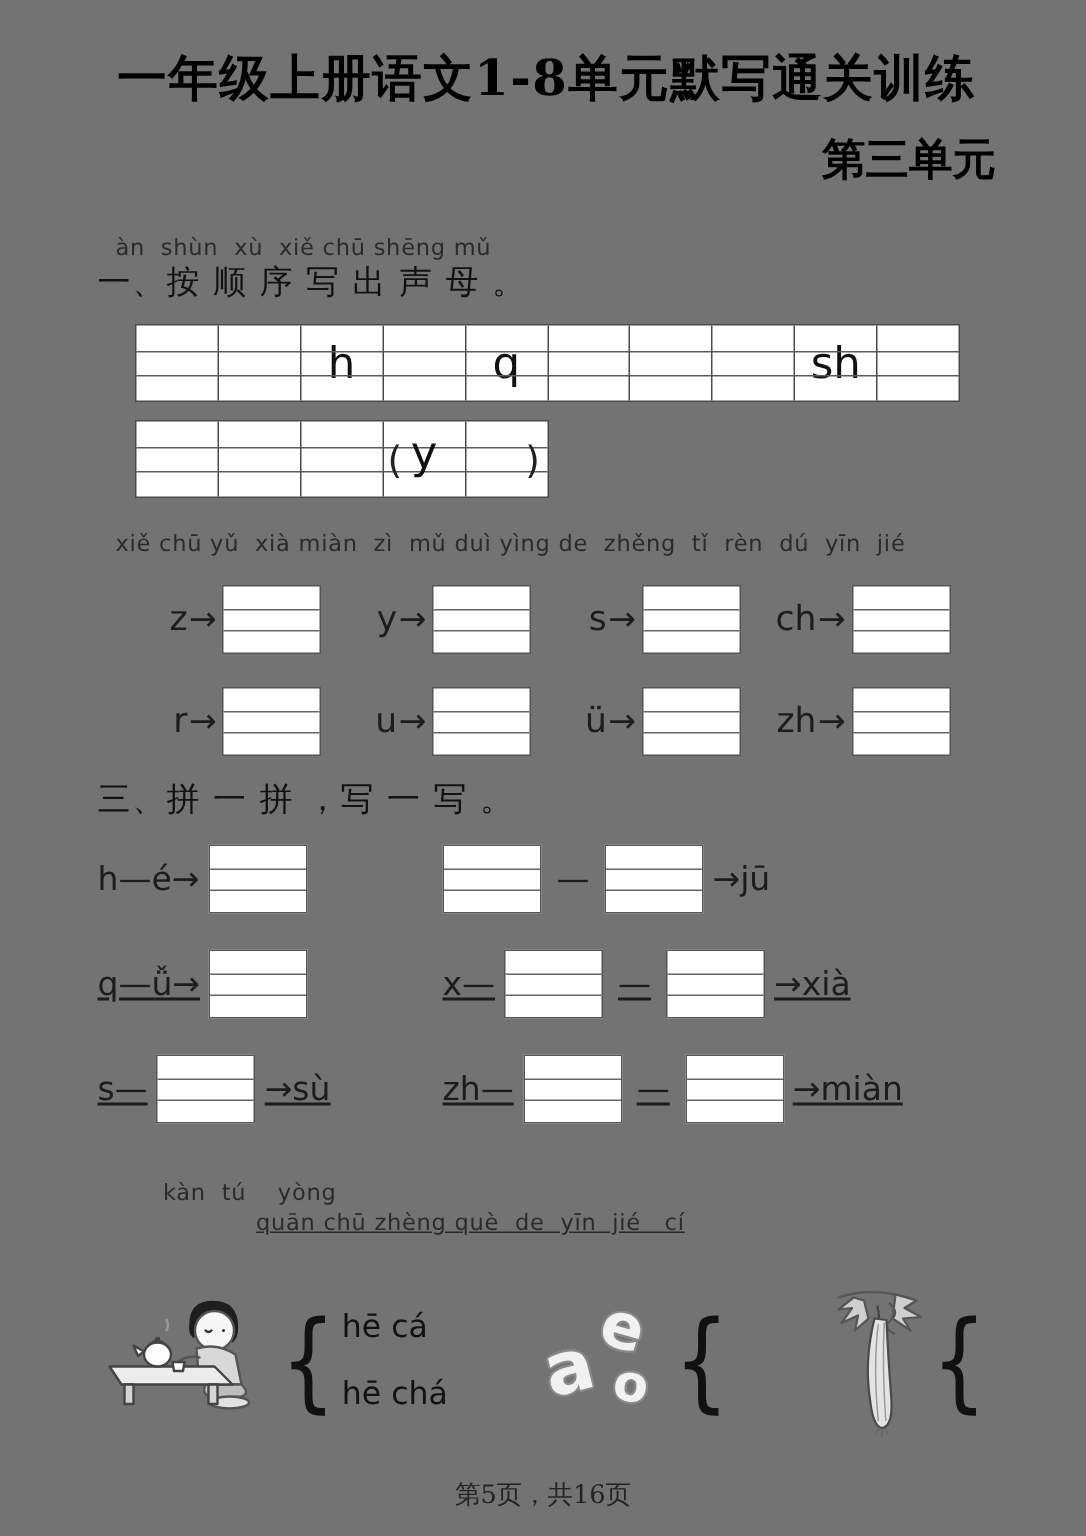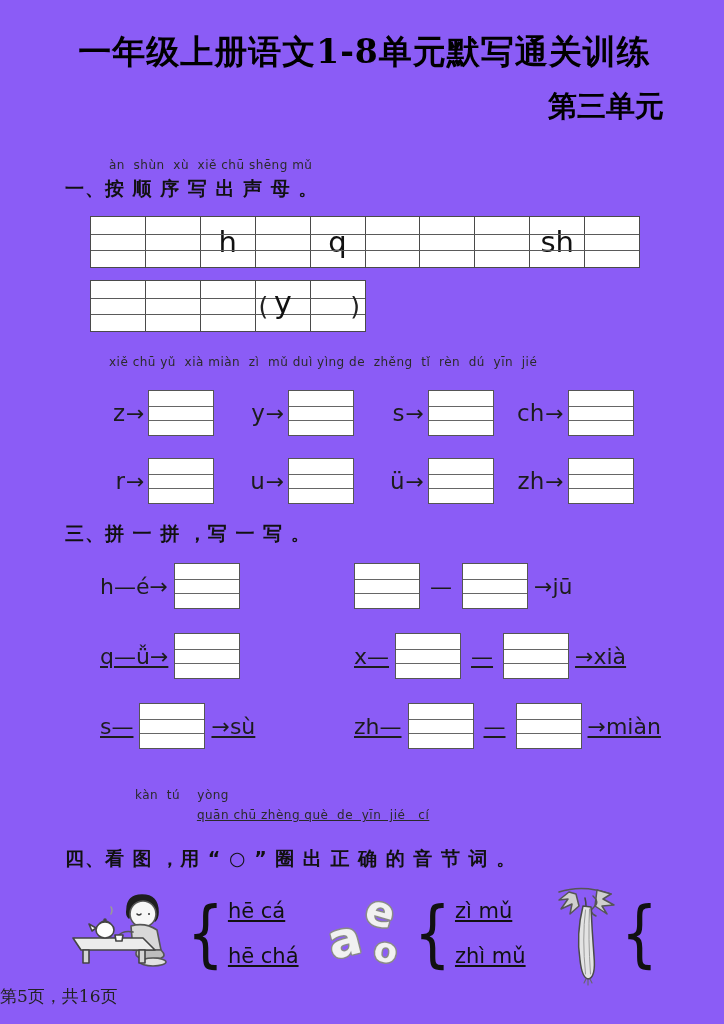--- a/index.html
+++ b/index.html
@@ -7,21 +7,21 @@
   body {
     width: 724px; height: 1024px;
     font-family: "DejaVu Sans", "Liberation Sans", sans-serif;
     color: #1c1c1c;
   }
   .page {
     position: relative;
     width: 724px; height: 1024px;
     padding: 30px 60px 0 65px;
     overflow: hidden;
-    background: #8b5cf6;
+    background: #737373;
   }
   .title {
     text-align: center;
     font-family: "DejaVu Serif", "Liberation Serif", serif;
     font-weight: 700;
     font-size: 33px;
     letter-spacing: 1px;
     color: #000;
   }
   .subtitle {
@@ -31,31 +31,31 @@
     font-size: 29px;
     margin-top: 12px;
     color: #000;
   }
   section { display: block; }
   .sec1 { margin-top: 28px; }
   .sec2 { margin-top: 20px; }
   .sec3 { margin-top: 16px; }
   .sec4 { margin-top: 16px; }
   .pinyin {
-    margin-left: 44px;
-    font-size: 12px;
+    margin-left: 12px;
+    font-size: 15px;
     letter-spacing: 0.5px;
     color: #2a2a2a;
     line-height: 20px;
     white-space: pre-wrap;
   }
   .pinyin .gap { margin-left: 62px; text-decoration: underline; }
   .heading {
-    font-size: 19px;
-    font-weight: 700;
+    font-size: 22px;
+    font-weight: 400;
     letter-spacing: 1px;
     line-height: 27px;
     color: #111;
     white-space: pre-wrap;
   }
   
   .fourline {
     position: relative;
     border: 1.6px solid #4a4a4a;
     background: #fff;
@@ -112,21 +112,21 @@
     display: flex;
     margin-top: 18px;
     margin-left: 30px;
     margin-right: 10px;
   }
   .s2row + .s2row { margin-top: 22px; }
   .s2item { flex: 1; display: flex; align-items: center; }
   .s2item .ltr { min-width: 30px; text-align: right; font-size: 23px; }
   .s2item .arr { font-size: 22px; margin: 0 4px 0 1px; }
   
-  .s3row { display: flex; margin-left: 35px; margin-top: 16px; gap: 24px; }
+  .s3row { display: flex; margin-top: 16px; }
   .s3row + .s3row { margin-top: 24px; text-decoration: underline; }
   .s3item { display: flex; align-items: center; }
   .s3item.left { width: 230px; flex: none; }
   .s3item.right { flex: 1; }
   .s3txt { font-size: 22px; white-space: nowrap; }
   .s3txt.dash { margin: 0 10px; }
   .s3txt.post { margin-left: 6px; }
   .s3item .pre { margin-right: 6px; }
   
   .s4row {
@@ -136,39 +136,40 @@
   .s4group { display: flex; align-items: center; }
   .brace {
     font-family: "DejaVu Sans", sans-serif;
     font-size: 58px; font-weight: 500;
     transform: scaleY(1.25);
     margin: 0 4px 0 2px;
     color: #111;
     line-height: 1;
   }
   .opts { display: flex; flex-direction: column; gap: 24px; }
-  .opts span { font-size: 21px; line-height: 1; color: #111; text-decoration: underline; }
+  .opts span { font-size: 21px; line-height: 1; color: #111; }
   .pic { flex: none; }
   
   .bubbles { position: relative; width: 84px; height: 86px; flex: none; }
   .bub {
     position: absolute;
     font-weight: 700;
     color: #f1f1f1;
     text-shadow:
       -1.5px 0 #8a8a8a, 1.5px 0 #8a8a8a, 0 -1.5px #8a8a8a, 0 1.5px #8a8a8a,
       -1px -1px #8a8a8a, 1px 1px #8a8a8a, -1px 1px #8a8a8a, 1px -1px #8a8a8a;
     line-height: 1;
   }
   .bub.b-a { left: 0; top: 24px; font-size: 48px; transform: rotate(-14deg); }
   .bub.b-e { left: 38px; top: 0; font-size: 42px; transform: rotate(16deg); }
   .bub.b-o { left: 46px; top: 42px; font-size: 34px; transform: rotate(8deg); }
   
   .footer {
     position: absolute; left: 0; bottom: 16px; width: 100%;
+    text-align: center;
     font-family: "DejaVu Serif", "Liberation Serif", serif;
     font-size: 17px;
     color: #222;
   }
 </style>
 </head>
 <body>
 
 <div class="page">
 
@@ -304,21 +305,20 @@
         <span class="s3txt post">→miàn</span>
       </div>
     </div>
   </section>
 
   <section class="sec4">
     <div class="pinyin">
       <span>kàn  tú    yòng</span>
       <span class="gap">quān chū zhèng què  de  yīn  jié   cí</span>
     </div>
-    <div class="heading">四、看 图 ，用 “ ○ ” 圈 出 正 确 的 音 节 词 。</div>
 
     <div class="s4row">
 
       <div class="s4group">
         <svg class="pic" width="118" height="92" viewBox="0 0 118 92">
           <g stroke="#555" stroke-width="1.6" fill="none" stroke-linejoin="round" stroke-linecap="round">
 
             <path d="M60 22 Q60 7 75 7 Q91 7 91 24 Q91 30 88 33 Q90 20 78 16 Q64 15 62 30 Q59 27 60 22 Z" fill="#1e1e1e" stroke="#1e1e1e"></path>
 
             <circle cx="76" cy="26" r="13" fill="#f7f7f7"></circle>
@@ -356,24 +356,20 @@
         </div>
       </div>
 
       <div class="s4group">
         <div class="bubbles pic">
           <span class="bub b-a">a</span>
           <span class="bub b-e">e</span>
           <span class="bub b-o">o</span>
         </div>
         <span class="brace">{</span>
-        <div class="opts">
-          <span>zì mǔ</span>
-          <span>zhì mǔ</span>
-        </div>
       </div>
 
       <div class="s4group">
         <svg class="pic" width="64" height="104" viewBox="0 0 64 104">
           <g stroke="#555" stroke-width="1.5" fill="none" stroke-linejoin="round" stroke-linecap="round">
 
             <path d="M4 10 Q28 2 56 12"></path>
 
             <path d="M14 10 L4 18 L13 17 L6 27 L17 22 L15 32 L24 24 L21 12 Z" fill="#cfcfcf"></path>
 

